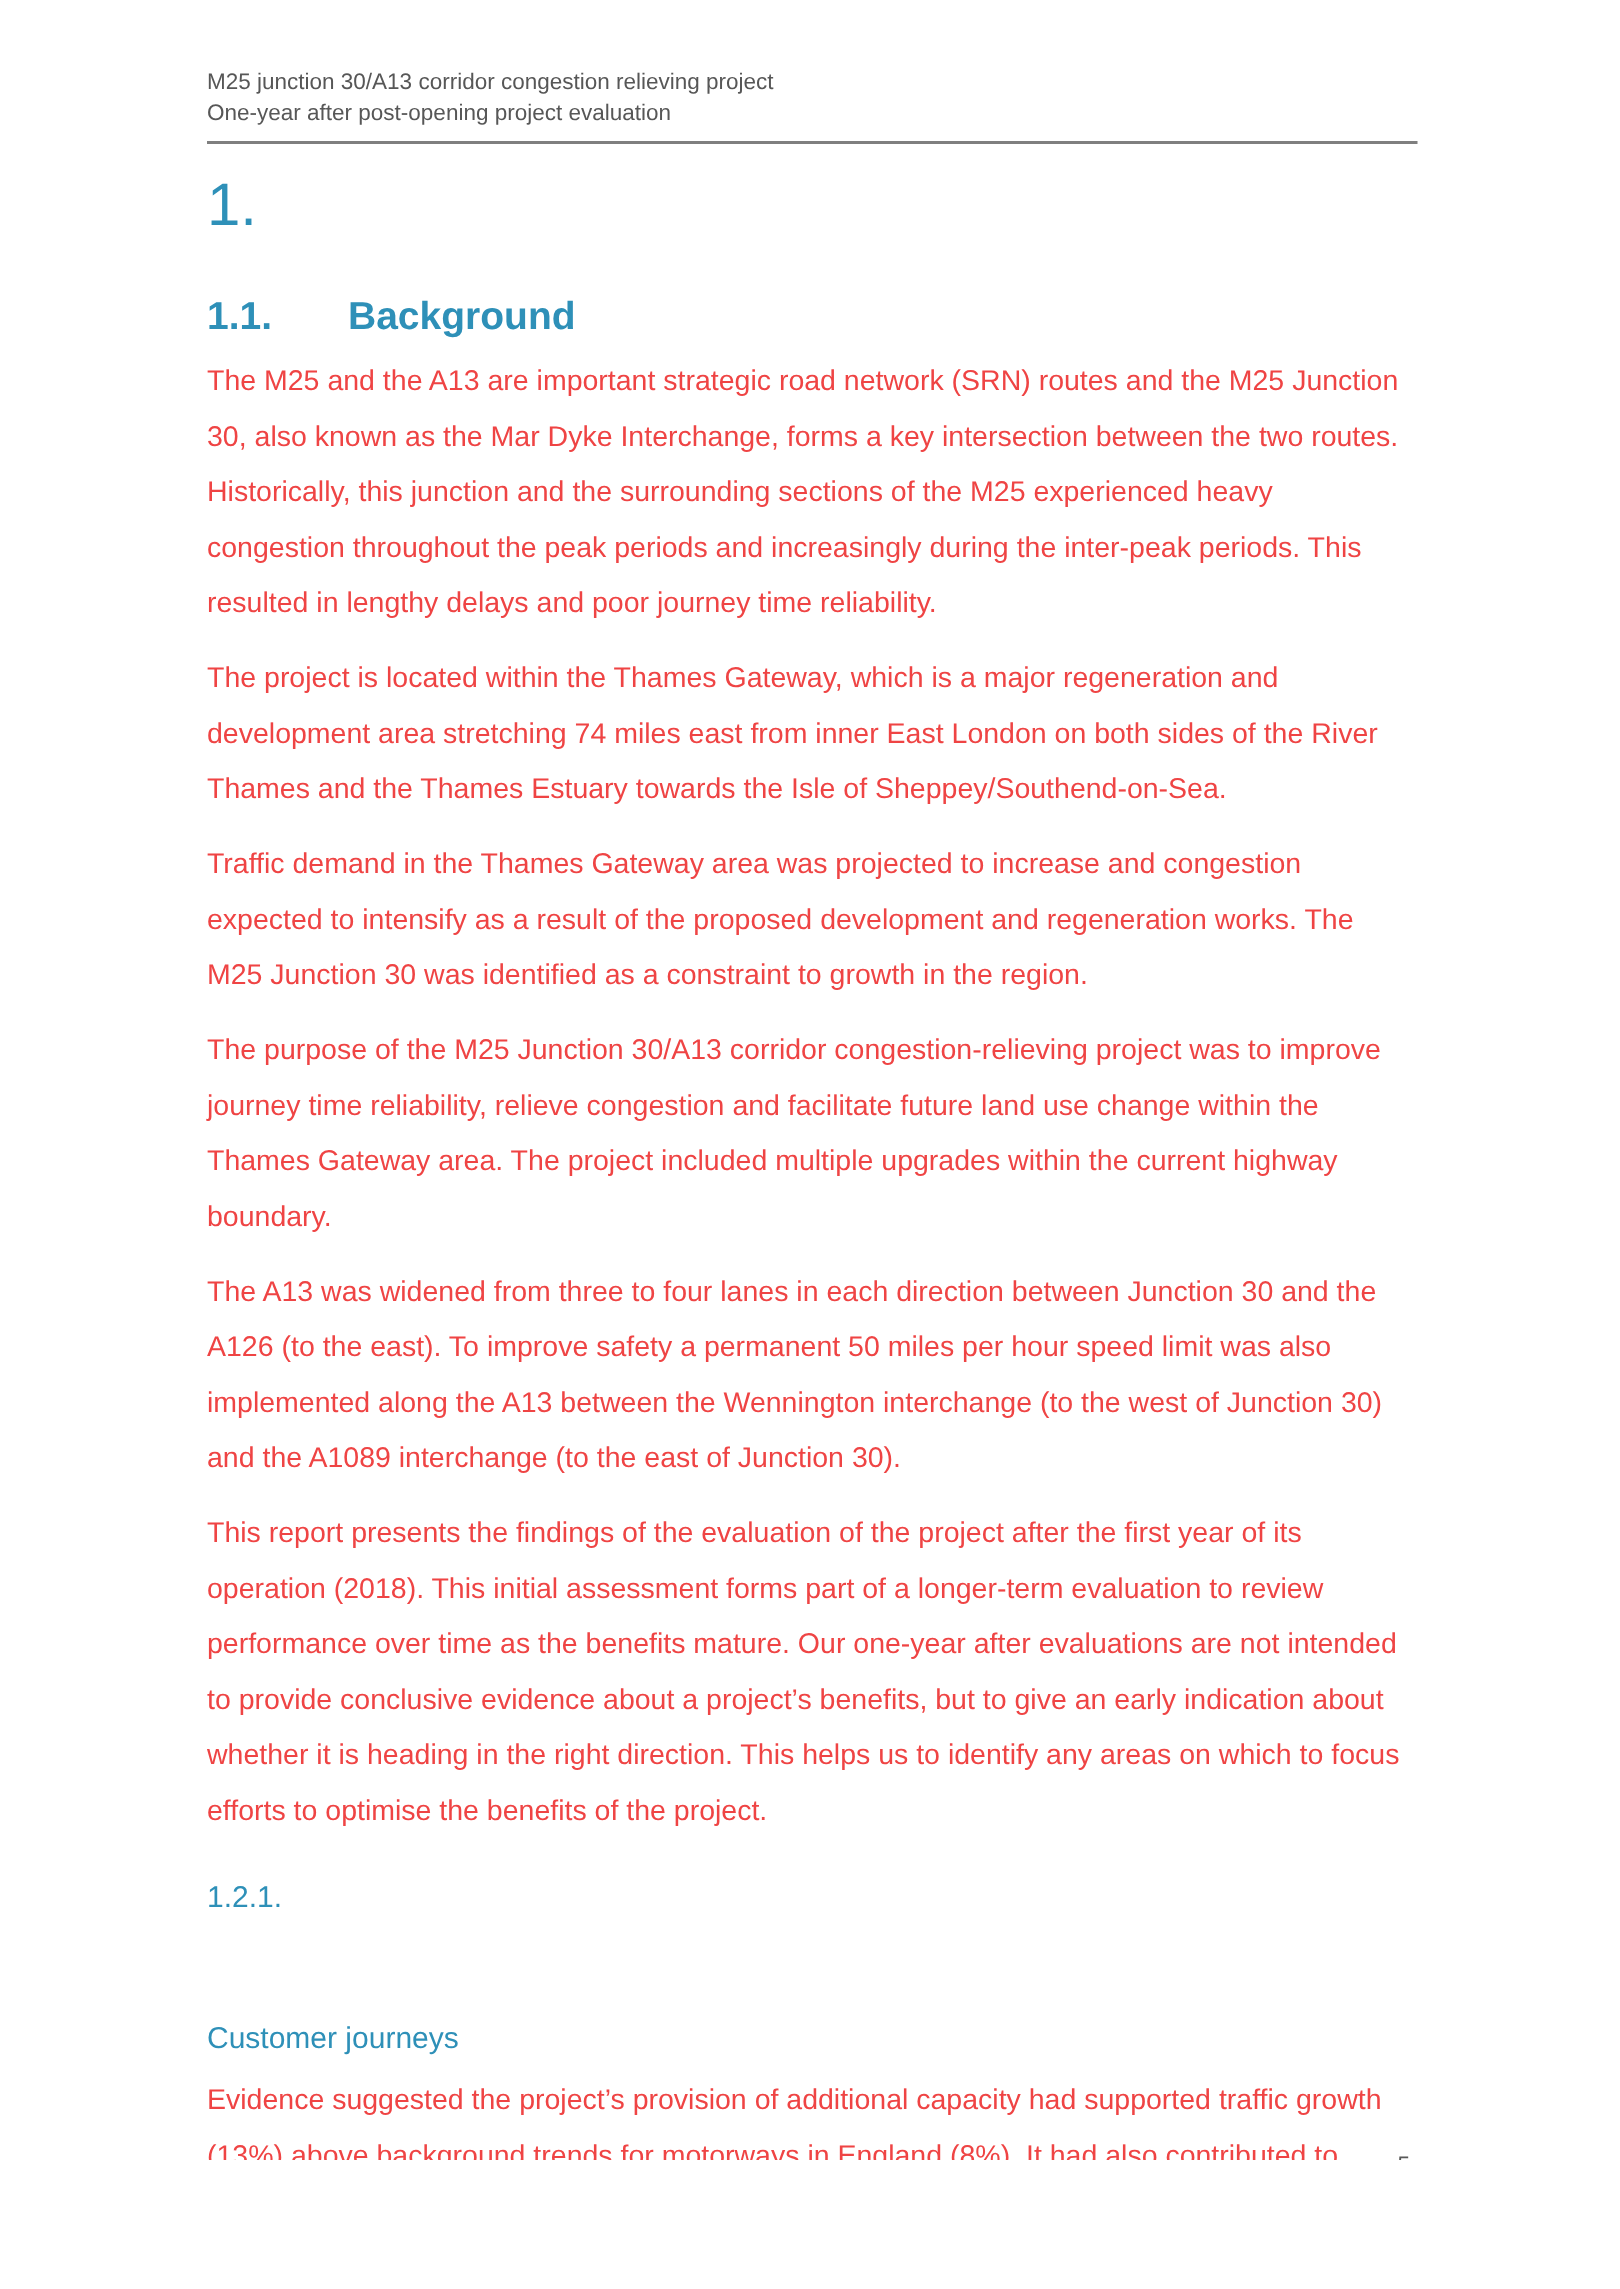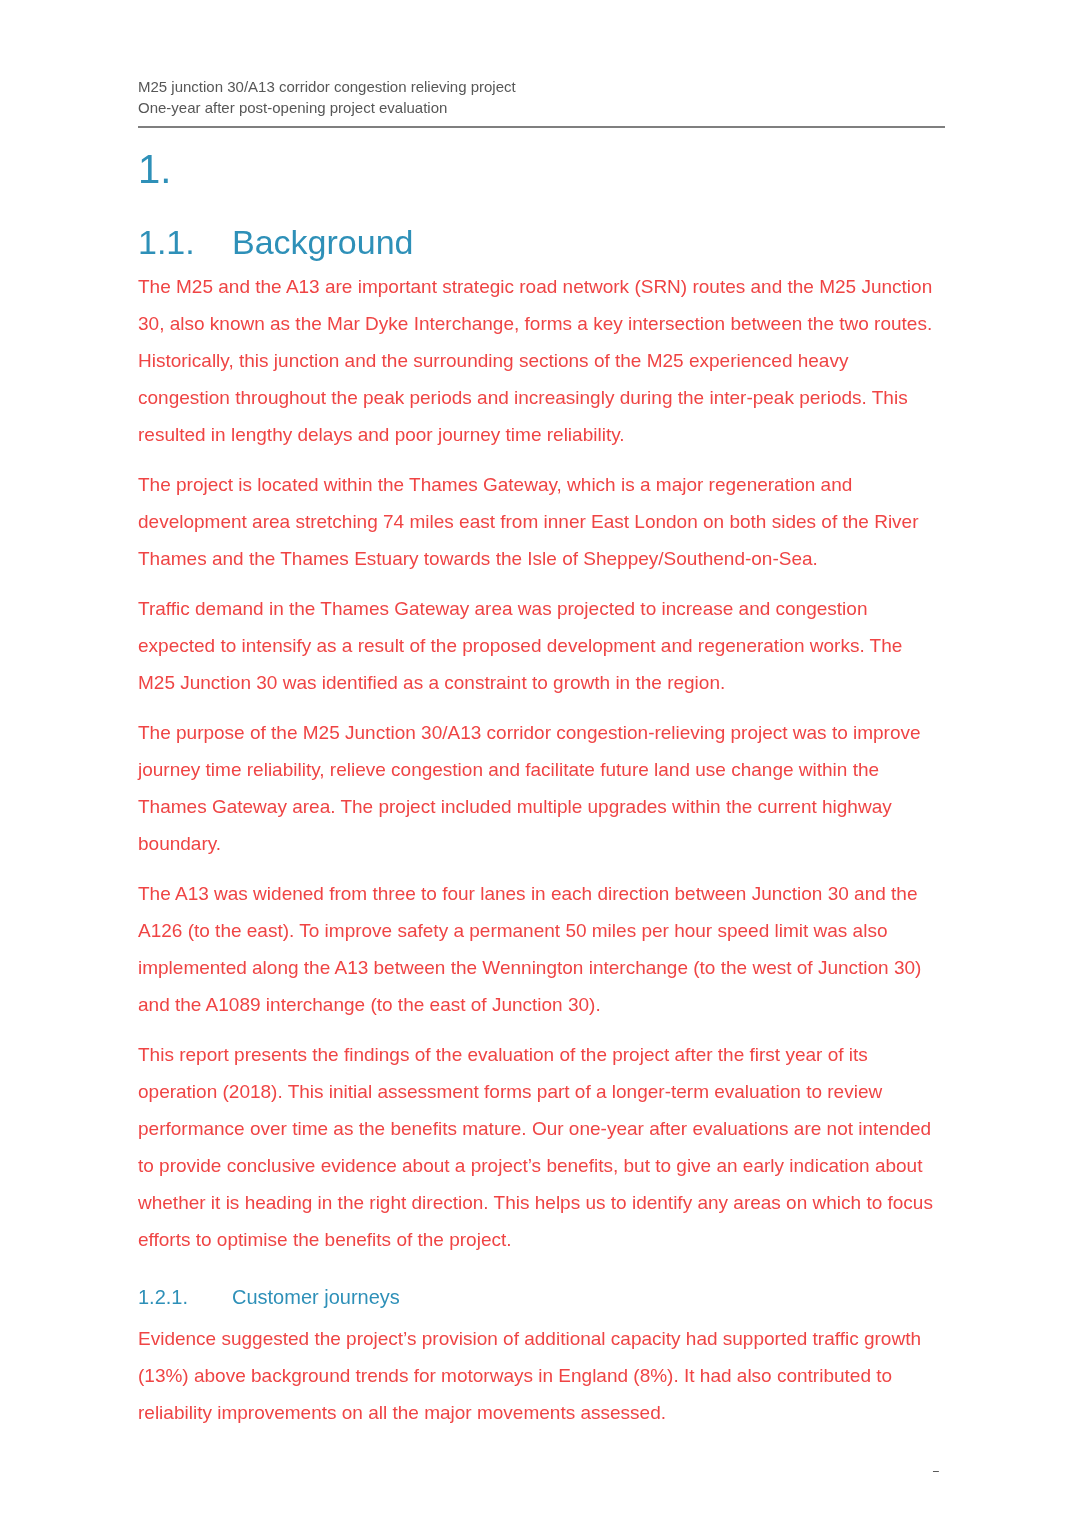--- a/index.html
+++ b/index.html
@@ -8,21 +8,20 @@
     background: #ffffff;
   }
   .page {
     position: relative;
     width: 1080px;
     height: 1440px;
     background: #ffffff;
     font-family: "Liberation Sans", sans-serif;
     color: #4d4d4d;
     overflow: hidden;
-    margin-top: 32px;
   }
   .content {
     position: absolute;
     left: 138px;
     top: 44px;
     width: 808px;
   }
   .running-header {
     font-size: 15px;
     line-height: 21px;
@@ -37,34 +36,35 @@
   .h1 {
     display: flex;
     margin: 18px 0 0 0;
     font-size: 40px;
     line-height: 46px;
     font-weight: 400;
     color: #2e90b8;
   }
   .h2 {
     display: flex;
-    font-size: 34px;
+    font-size: 26px;
     line-height: 32px;
-    font-weight: 400;
+    font-weight: 700;
     color: #2e90b8;
   }
   .h2-background { margin: 34px 0 0 0; }
   .h2-findings   { margin: 40px 0 0 0; }
   .h3 {
     display: flex;
     margin: 26px 0 0 0;
     font-size: 20px;
     line-height: 26px;
     font-weight: 400;
     color: #2e90b8;
+    flex-direction: column;
   }
   .num {
     flex: 0 0 94px;
   }
   .h3 .num {
     flex: 0 0 94px;
   }
   .body-copy p {
     margin: 13px 0 0 0;
     font-size: 19px;

